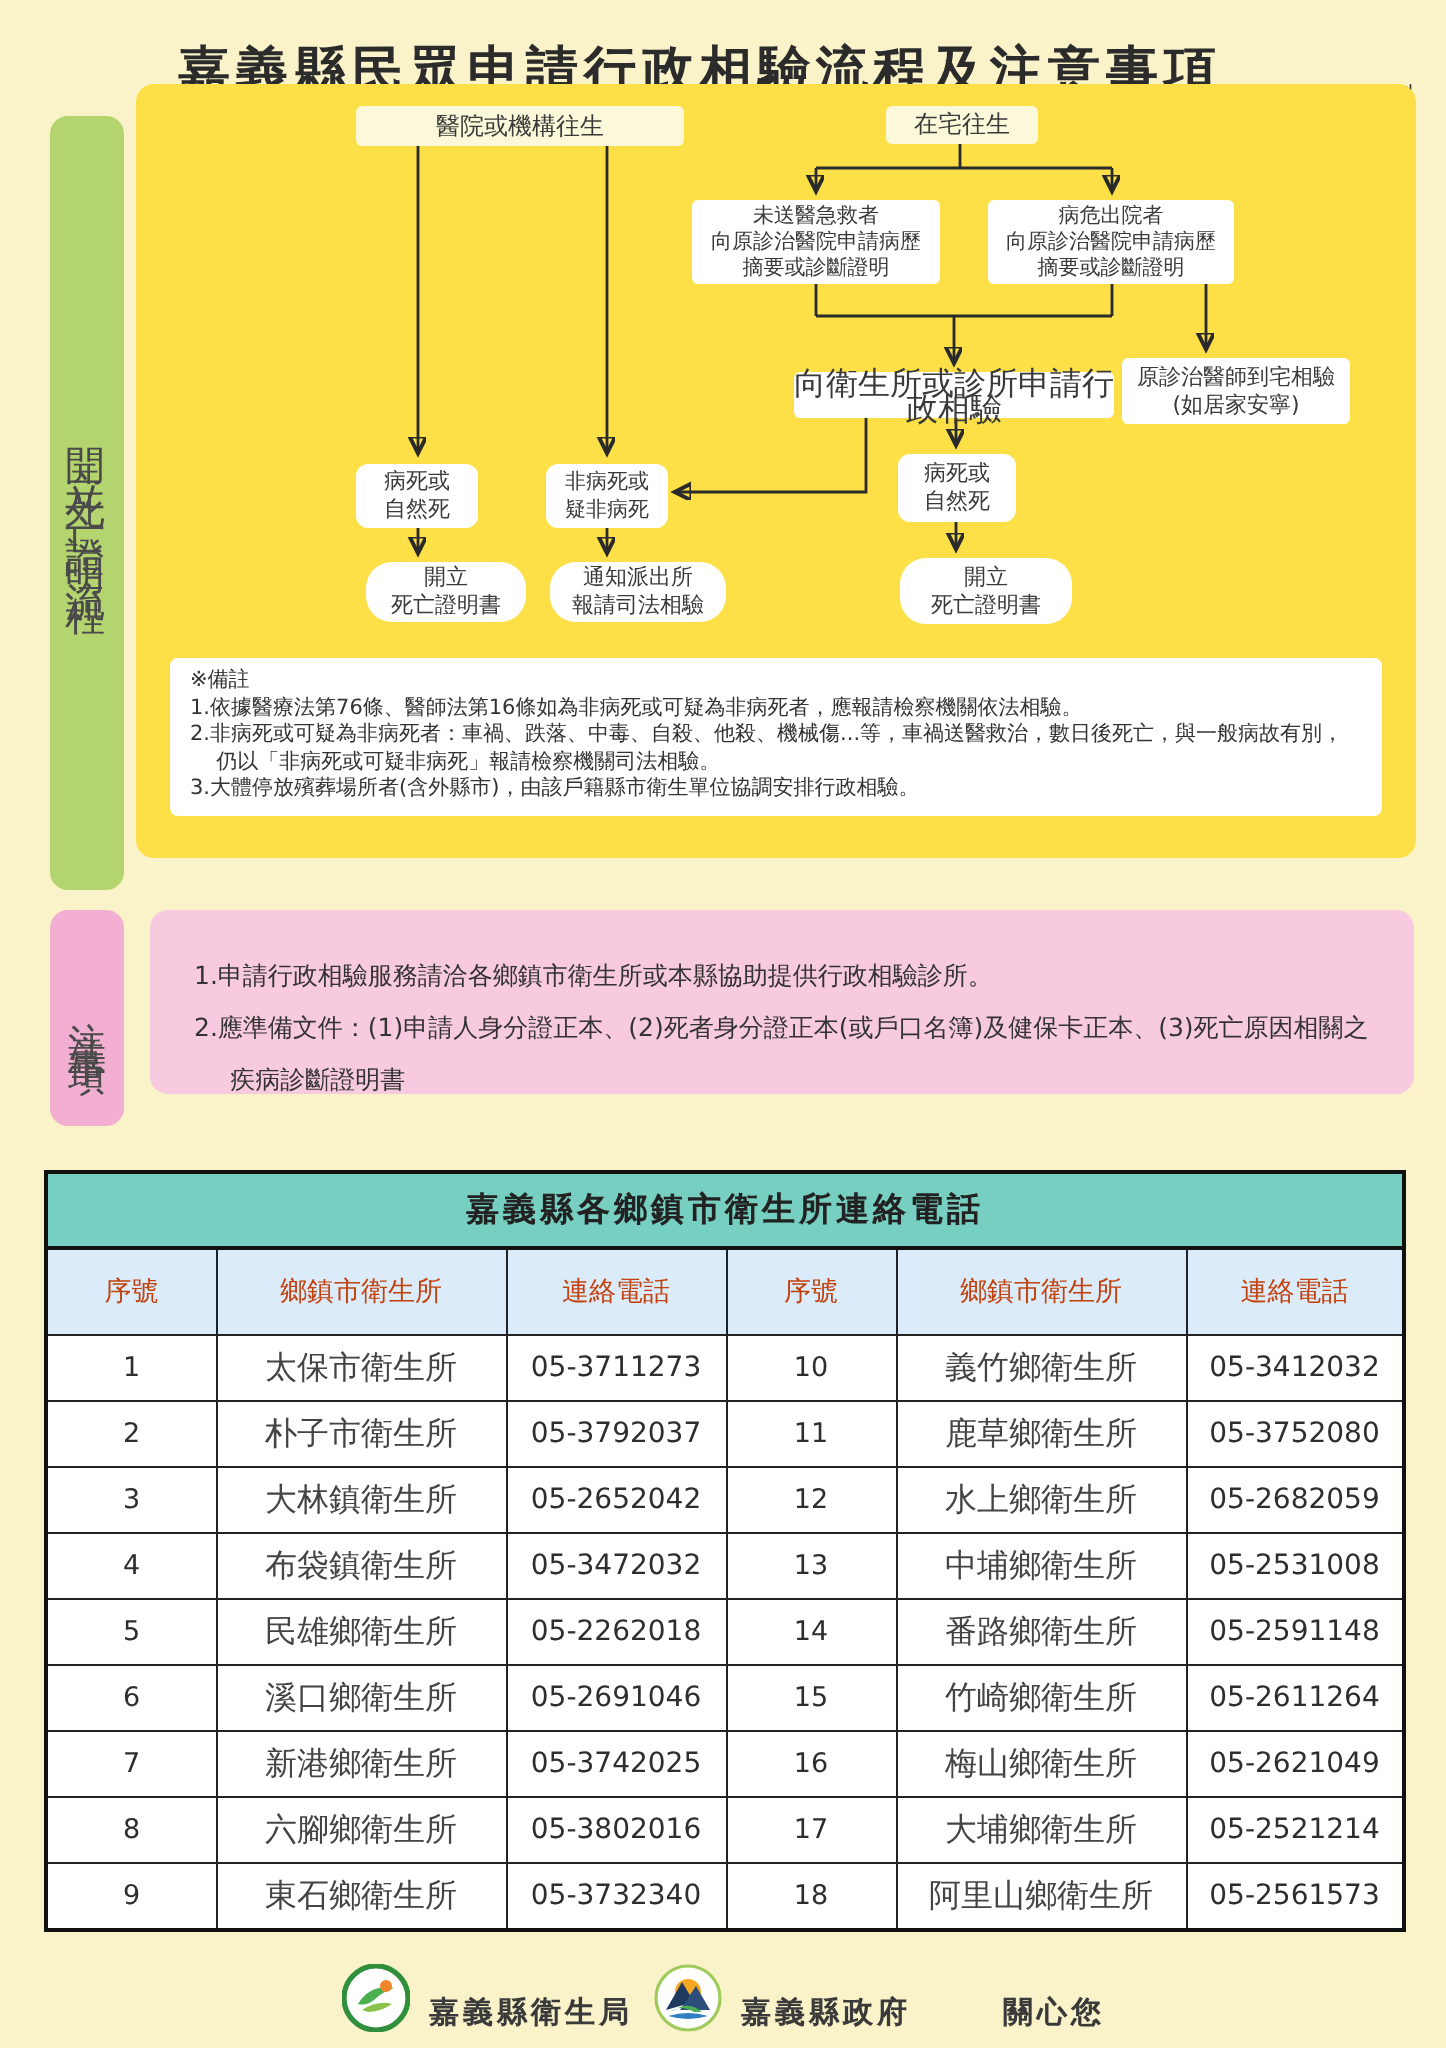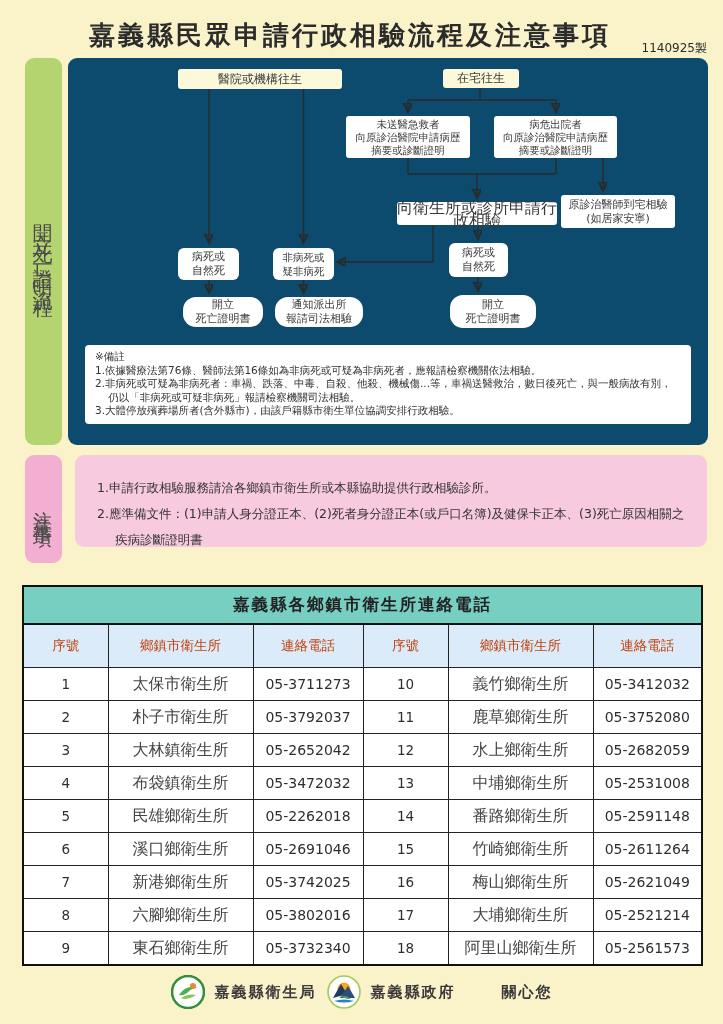--- a/index.html
+++ b/index.html
@@ -9,22 +9,22 @@
   
   .doc-title{position:absolute;top:18px;left:0;width:700px;text-align:center;
     font-size:26px;font-weight:600;letter-spacing:3px;color:#2b2b2b;}
   .doc-version{position:absolute;top:40px;right:16px;font-size:12px;color:#2b2b2b;}
 
   
   .side-label{position:absolute;background:#B4D46F;border-radius:9px;
     display:flex;align-items:center;justify-content:center;
     writing-mode:vertical-rl;color:#4a4a4a;}
   .flow-side{left:25px;top:58px;width:37px;height:387px;font-size:20px;letter-spacing:11px;}
-  .flow-panel{position:absolute;left:68px;top:58px;width:640px;height:387px;
-    background:#0c4a6e;border-radius:9px;}
+  .flow-panel{position:absolute;left:68px;top:42px;width:640px;height:387px;
+    background:#fde047;border-radius:9px;}
   .flow-lines{position:absolute;left:0;top:0;}
   .flow-lines path{stroke:#2a2a2a;stroke-width:1.4;fill:none;}
   .fb{position:absolute;display:flex;align-items:center;justify-content:center;
     text-align:center;white-space:pre-line;background:#ffffff;border-radius:3px;
     color:#3a3a3a;line-height:13px;font-size:10.5px;}
   .fb-cream{background:#FBF9DA;border-radius:3px;font-size:12px;}
   .fb-round{border-radius:13px;font-size:11px;line-height:14px;margin-left:15px;}
   .b-hospital{left:110px;top:11px;width:164px;height:20px;}
   .b-home{left:375px;top:11px;width:76px;height:19px;}
   .b-unsent{left:278px;top:58px;width:124px;height:42px;text-align:center;}
@@ -58,21 +58,21 @@
   .tbl-title{background:#76CFC0;height:36px;font-size:16.5px;font-weight:600;letter-spacing:2px;color:#222;
     border-bottom:2.5px solid #111 !important;}
   .tbl-head td{background:#DCEBFA;height:42px;font-size:13.5px;color:#c2410c;}
   .tbl-row td{height:32px;background:#fff;}
   .td-seq{font-size:13.5px;}
   .td-name{font-size:16px;color:#444;}
   .td-tel{font-size:14px;}
 
   
   .footer{position:absolute;left:0;top:968px;width:723px;height:48px;
-    display:flex;align-items:center;justify-content:center;gap:10px;
+    display:flex;align-items:flex-end;justify-content:center;gap:10px;
     font-size:15px;color:#3a3a3a;letter-spacing:2px;font-weight:600;}
   .footer .gap{width:26px;}
   .logo{width:34px;height:34px;display:block;}
 </style>
 </head>
 <body>
 
 <div id="page">
 
   <div class="doc-title">嘉義縣民眾申請行政相驗流程及注意事項</div>

